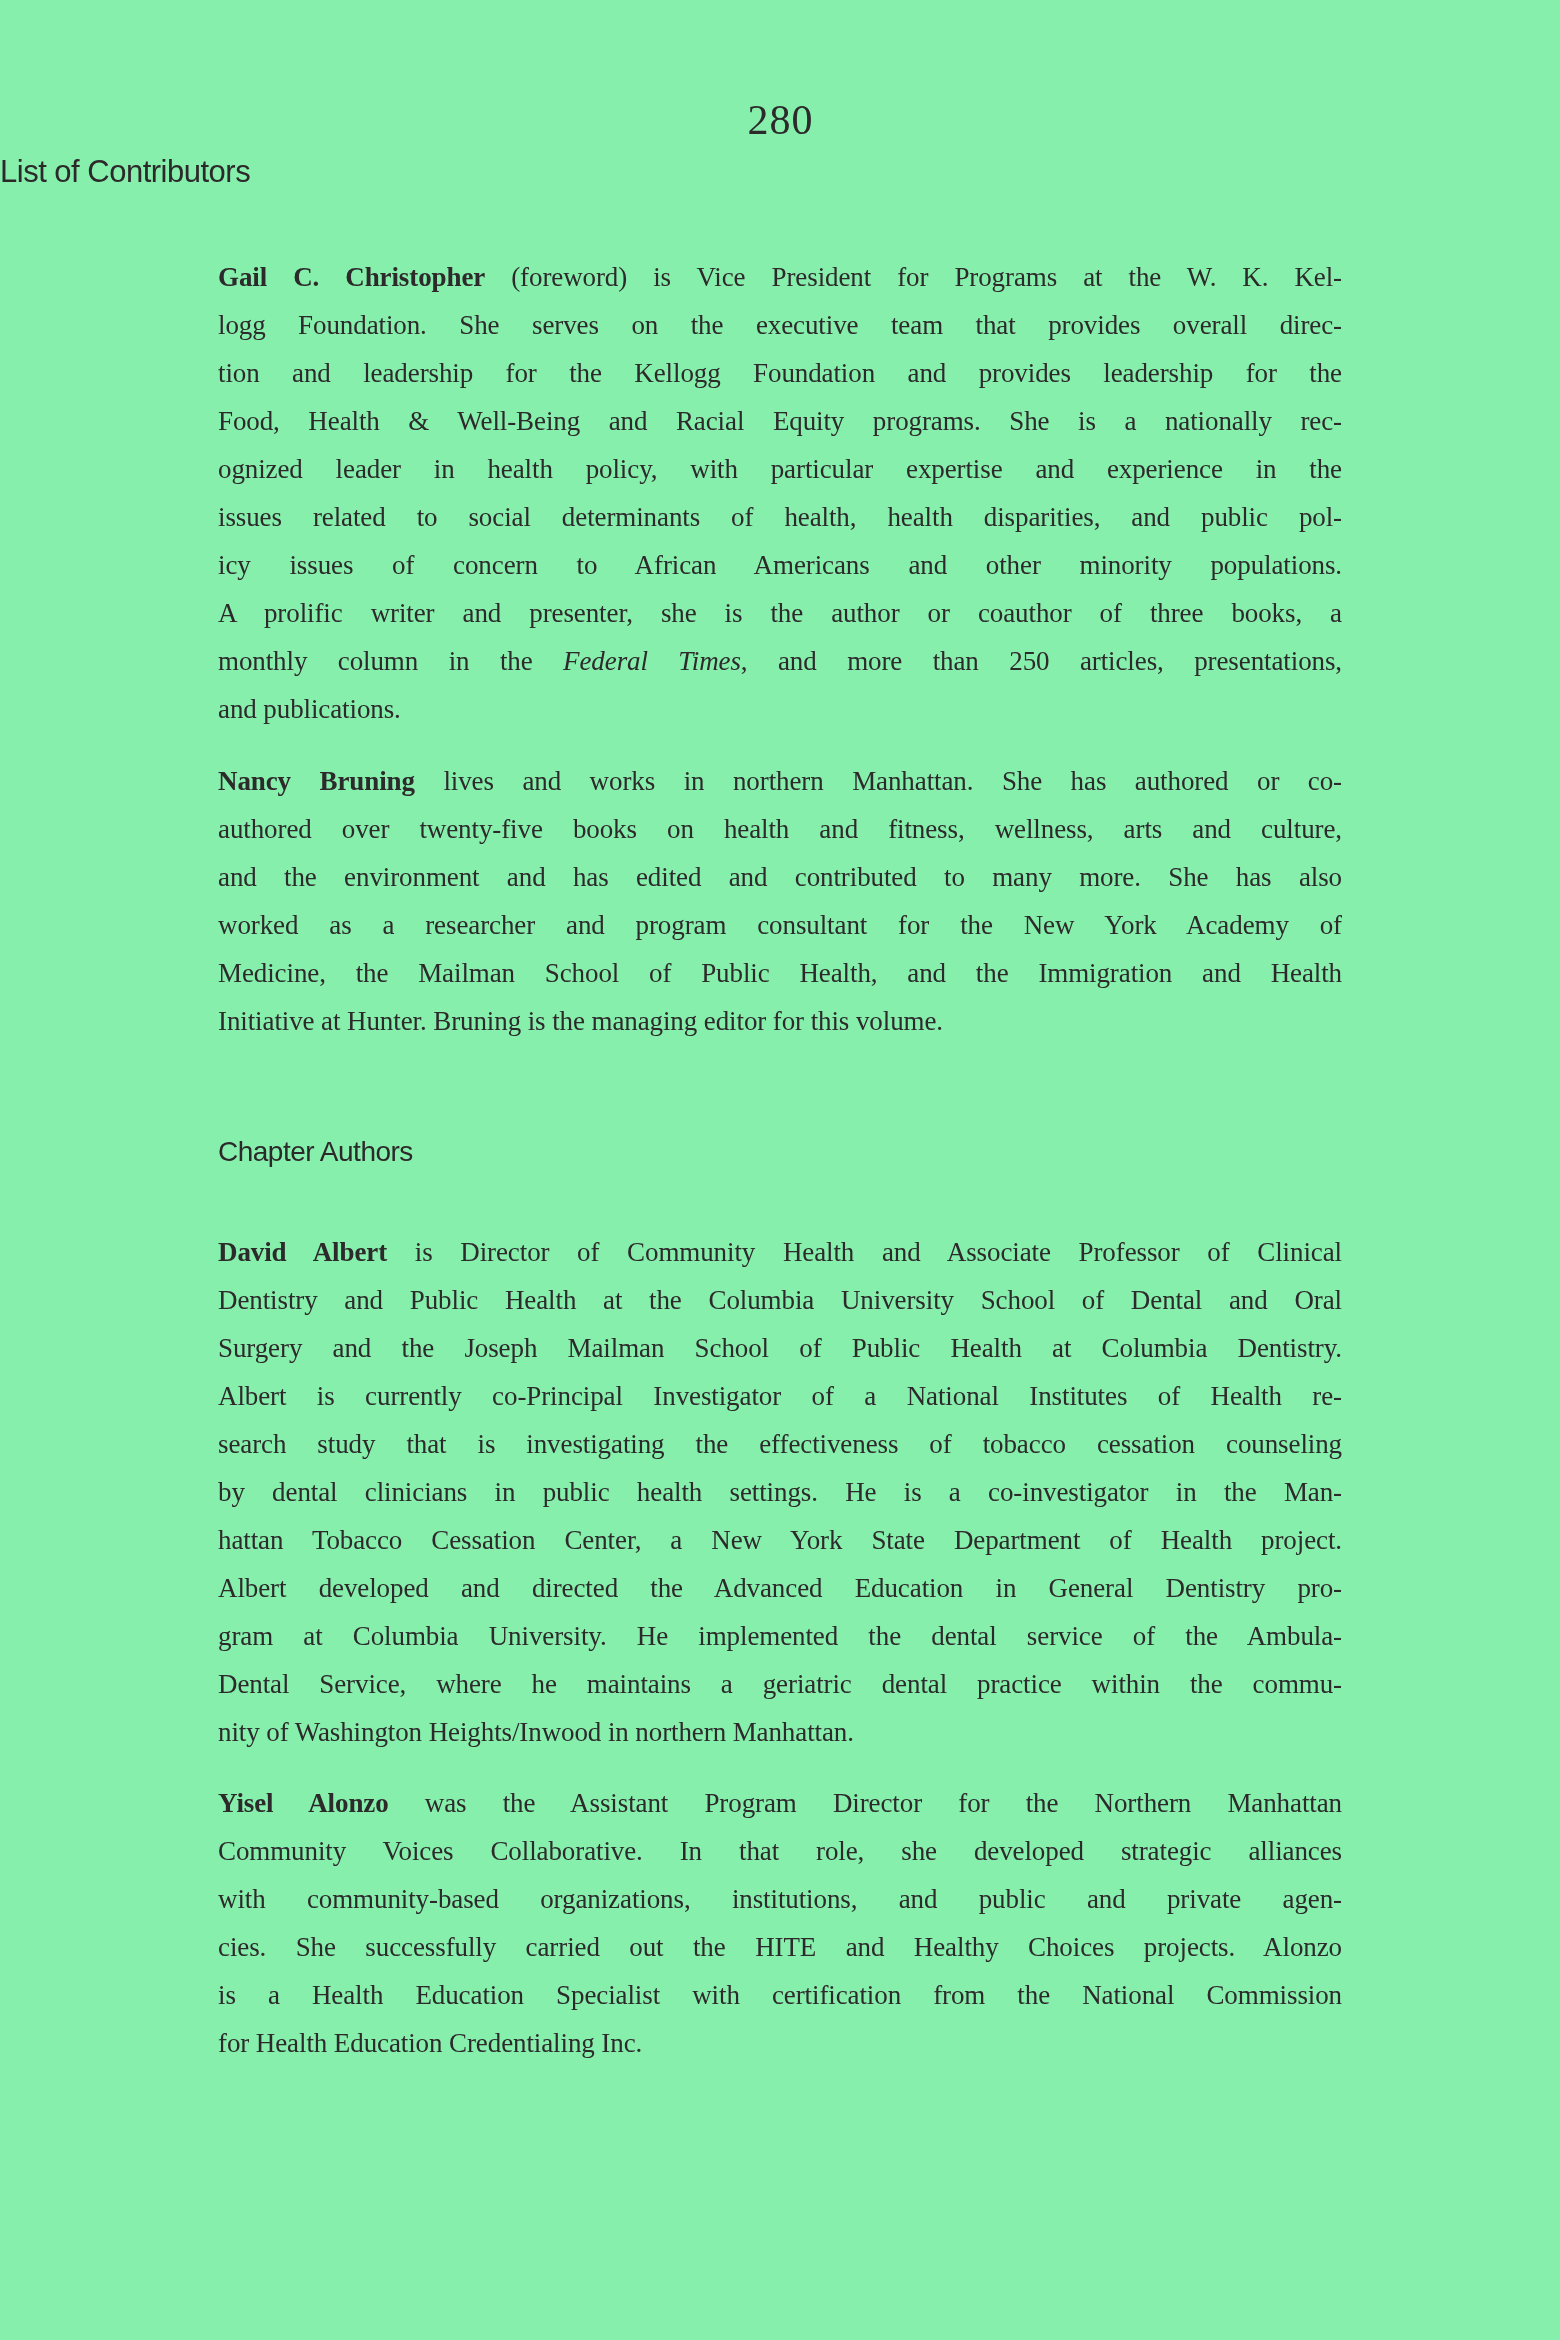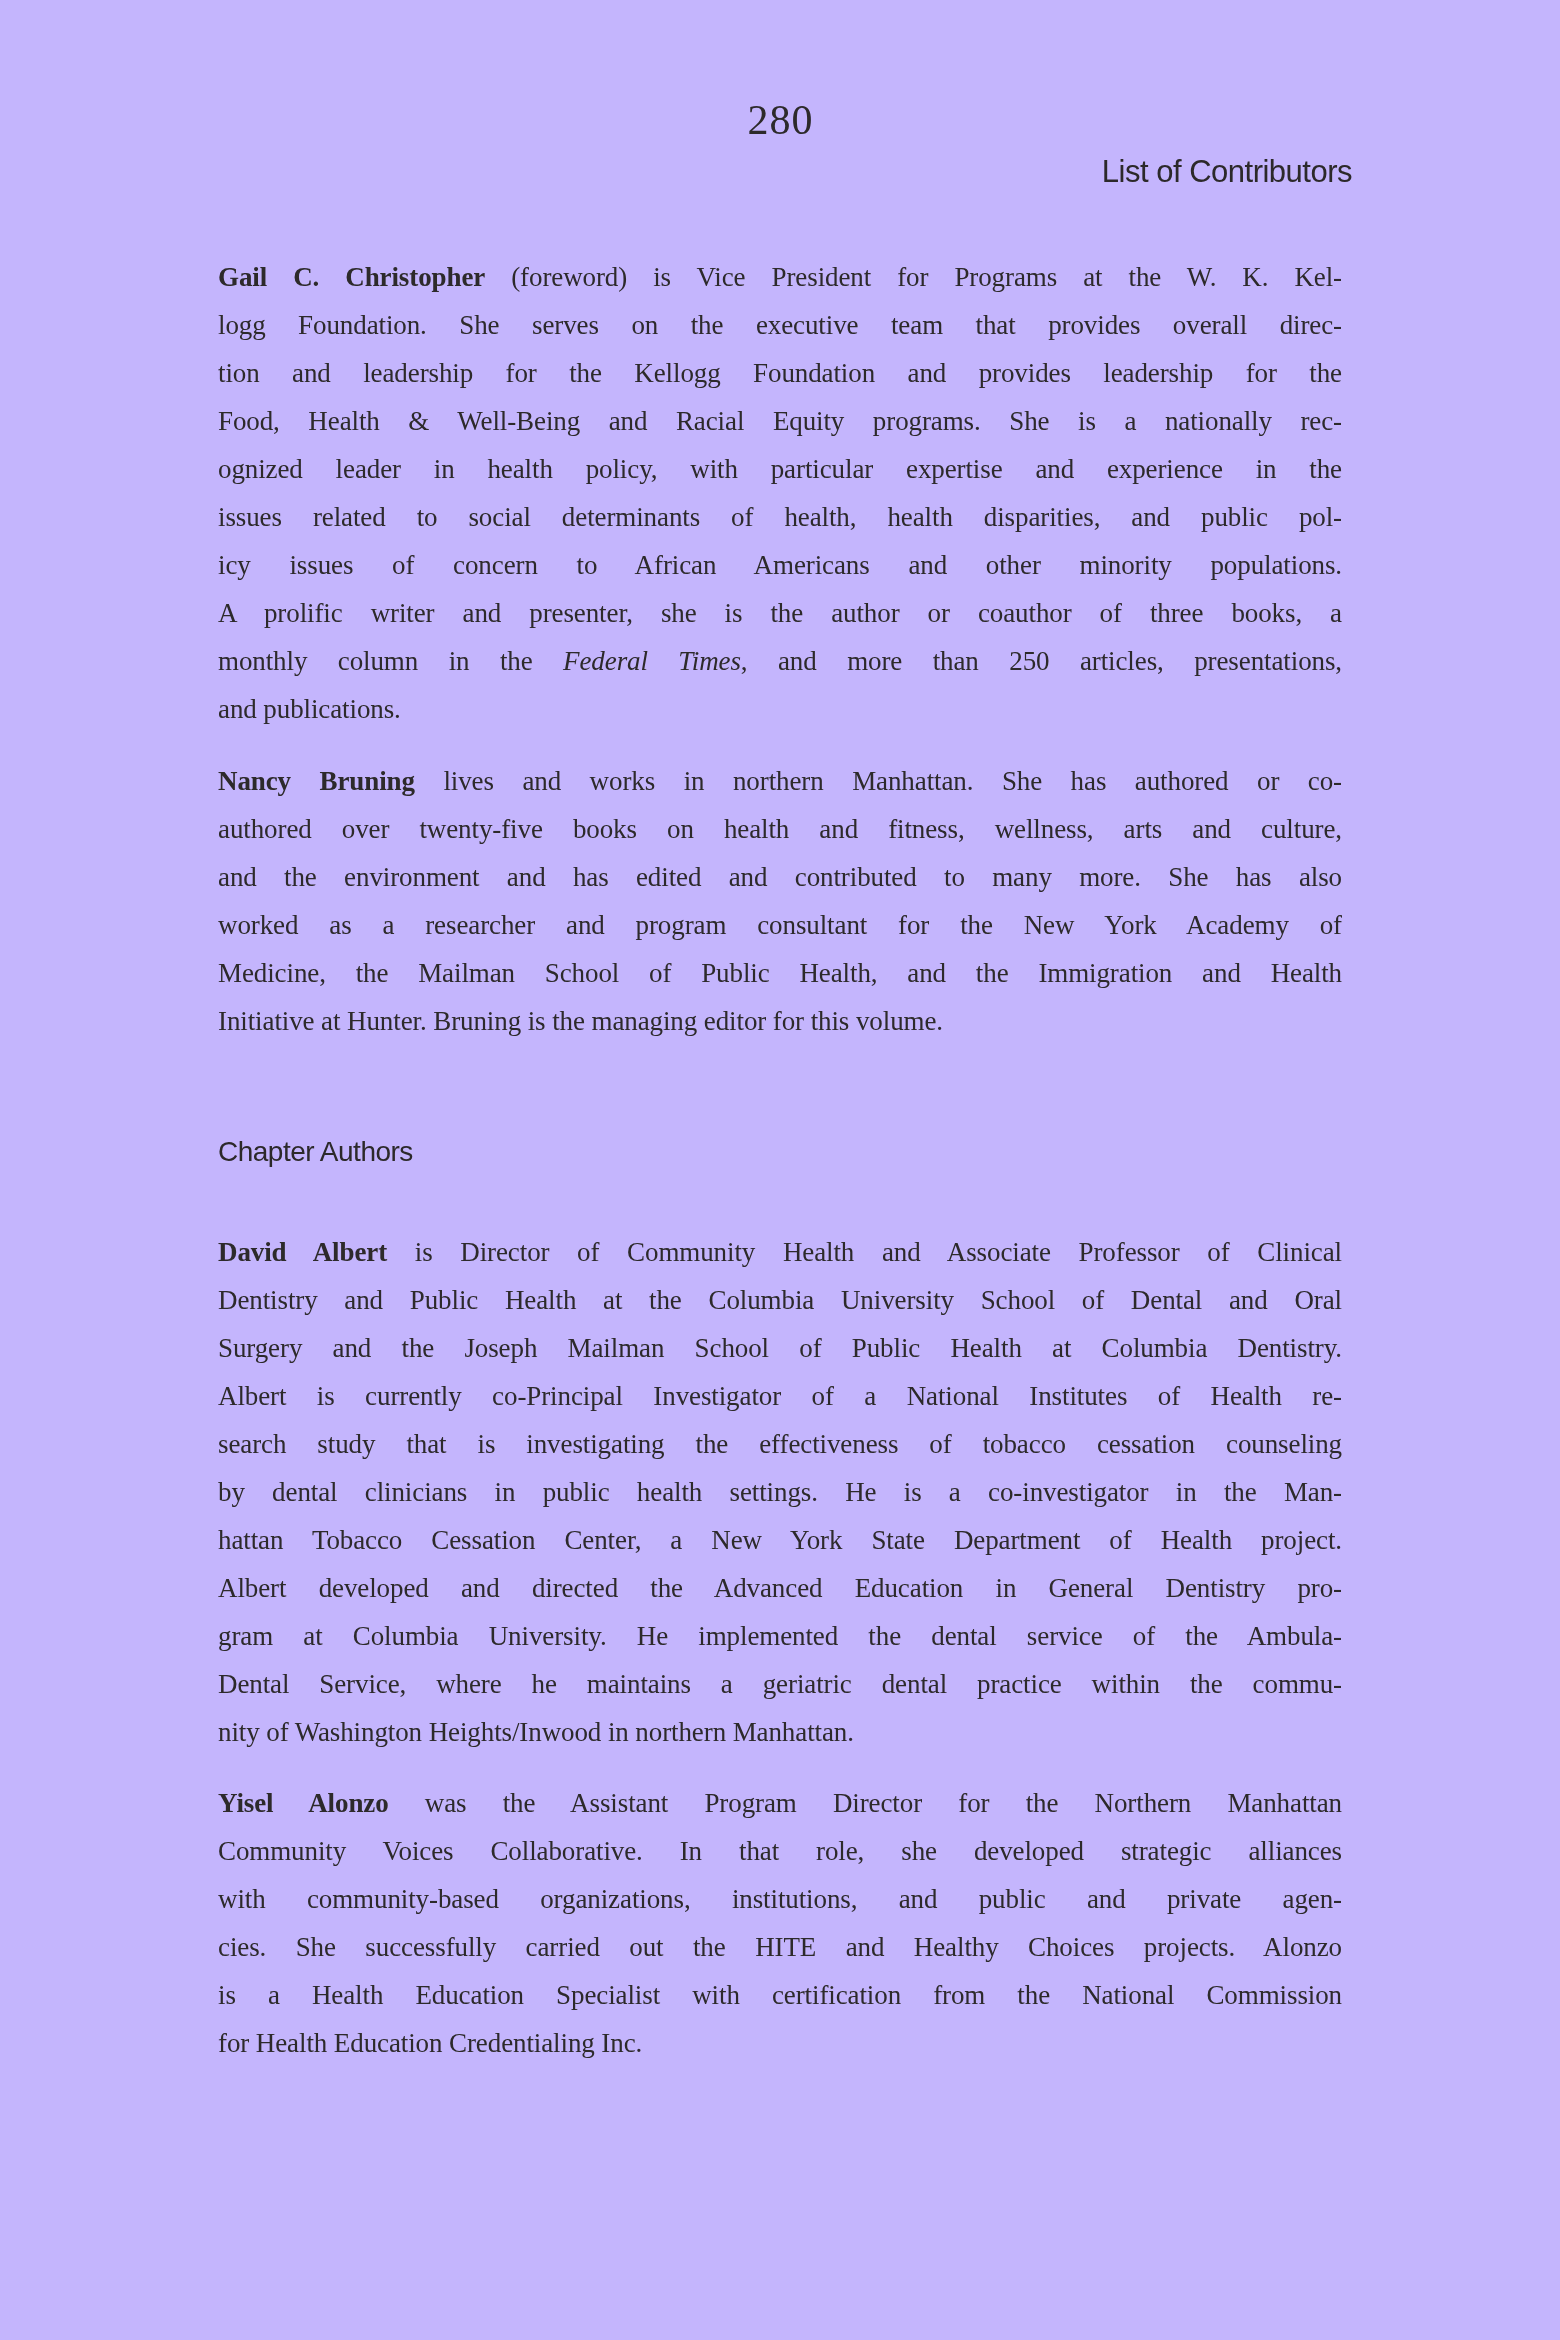--- a/index.html
+++ b/index.html
@@ -4,41 +4,41 @@
 <style>
   html, body {
     margin: 0;
     padding: 0;
     background: #ffffff;
   }
   .page {
     position: relative;
     width: 1561px;
     height: 2341px;
-    background: #c4b5fd;
+    background: #86efac;
     color: #2d2a2b;
     font-family: "Liberation Serif", "DejaVu Serif", serif;
     overflow: hidden;
   }
   .page-number {
     position: absolute;
     top: 99px;
     left: 0;
     width: 1561px;
     text-align: center;
     font-size: 42px;
     line-height: 1;
     letter-spacing: 1px;
   }
   .running-title {
     position: absolute;
     top: 156px;
     left: 0;
     width: 1352px;
-    text-align: right;
+    text-align: left;
     font-family: "Liberation Sans", "DejaVu Sans", sans-serif;
     font-size: 31px;
     letter-spacing: -0.5px;
     line-height: 1;
     color: #2c292a;
   }
   .content {
     position: absolute;
     left: 218px;
     top: 253px;

